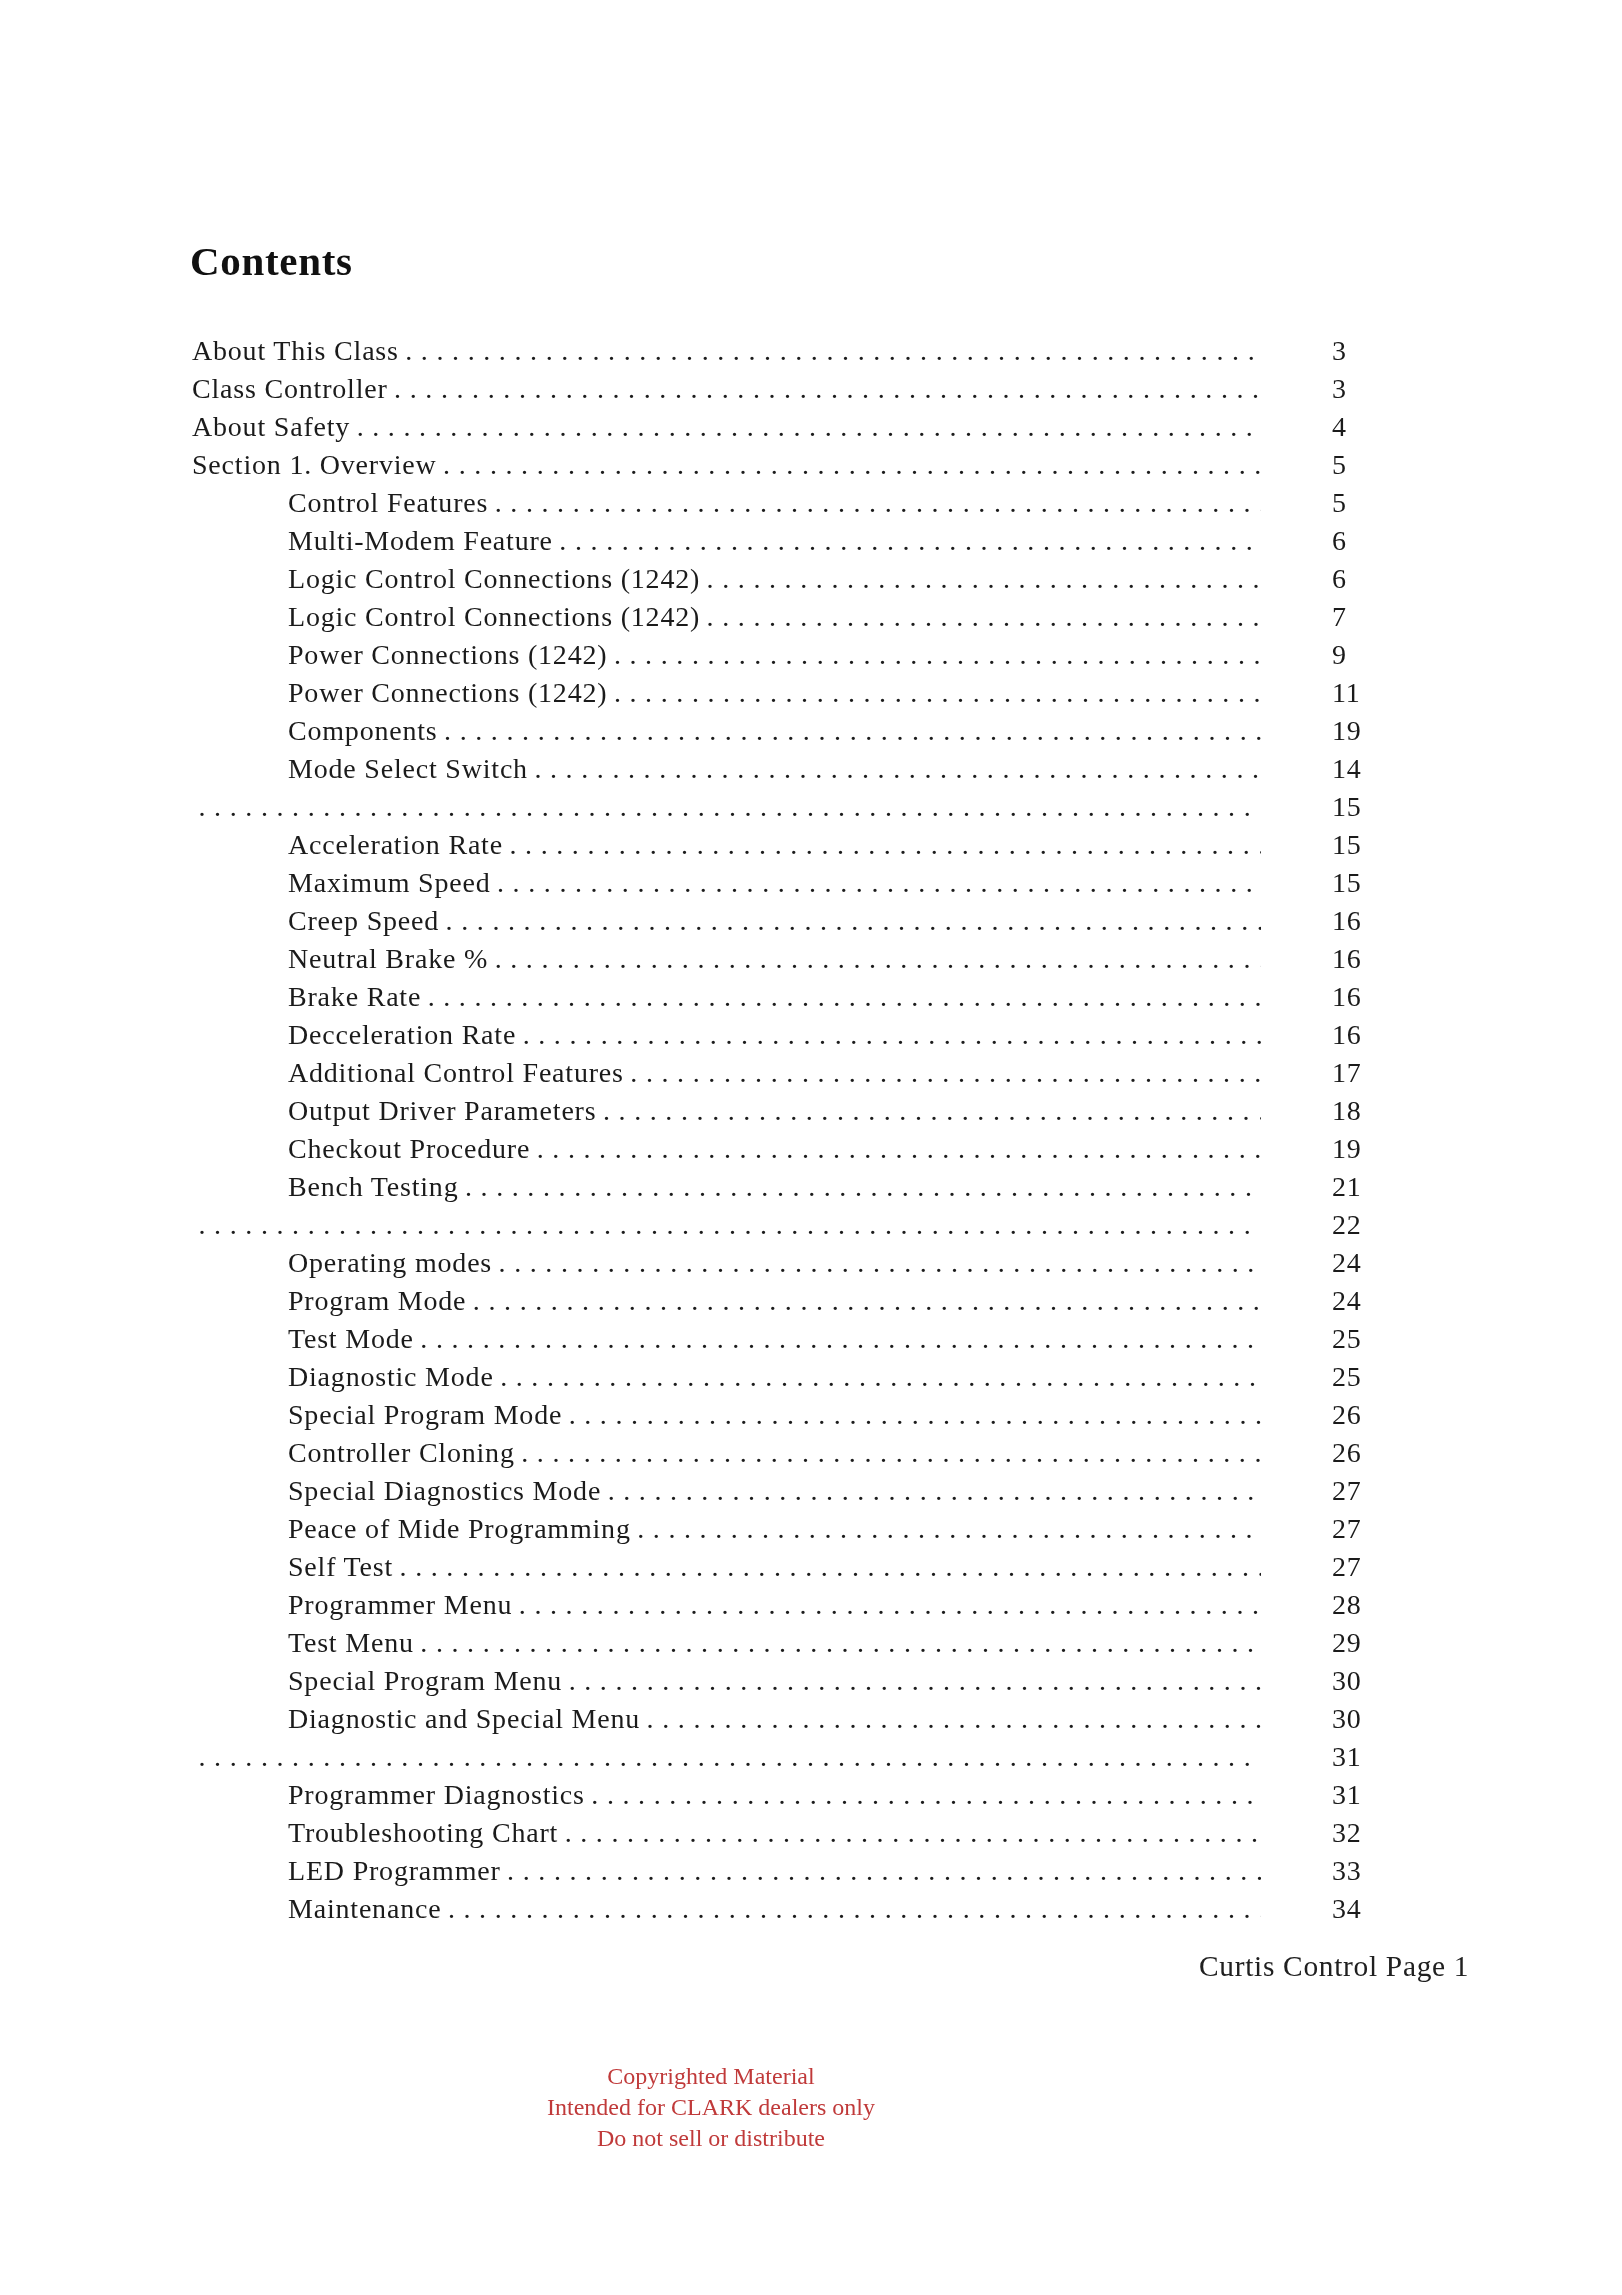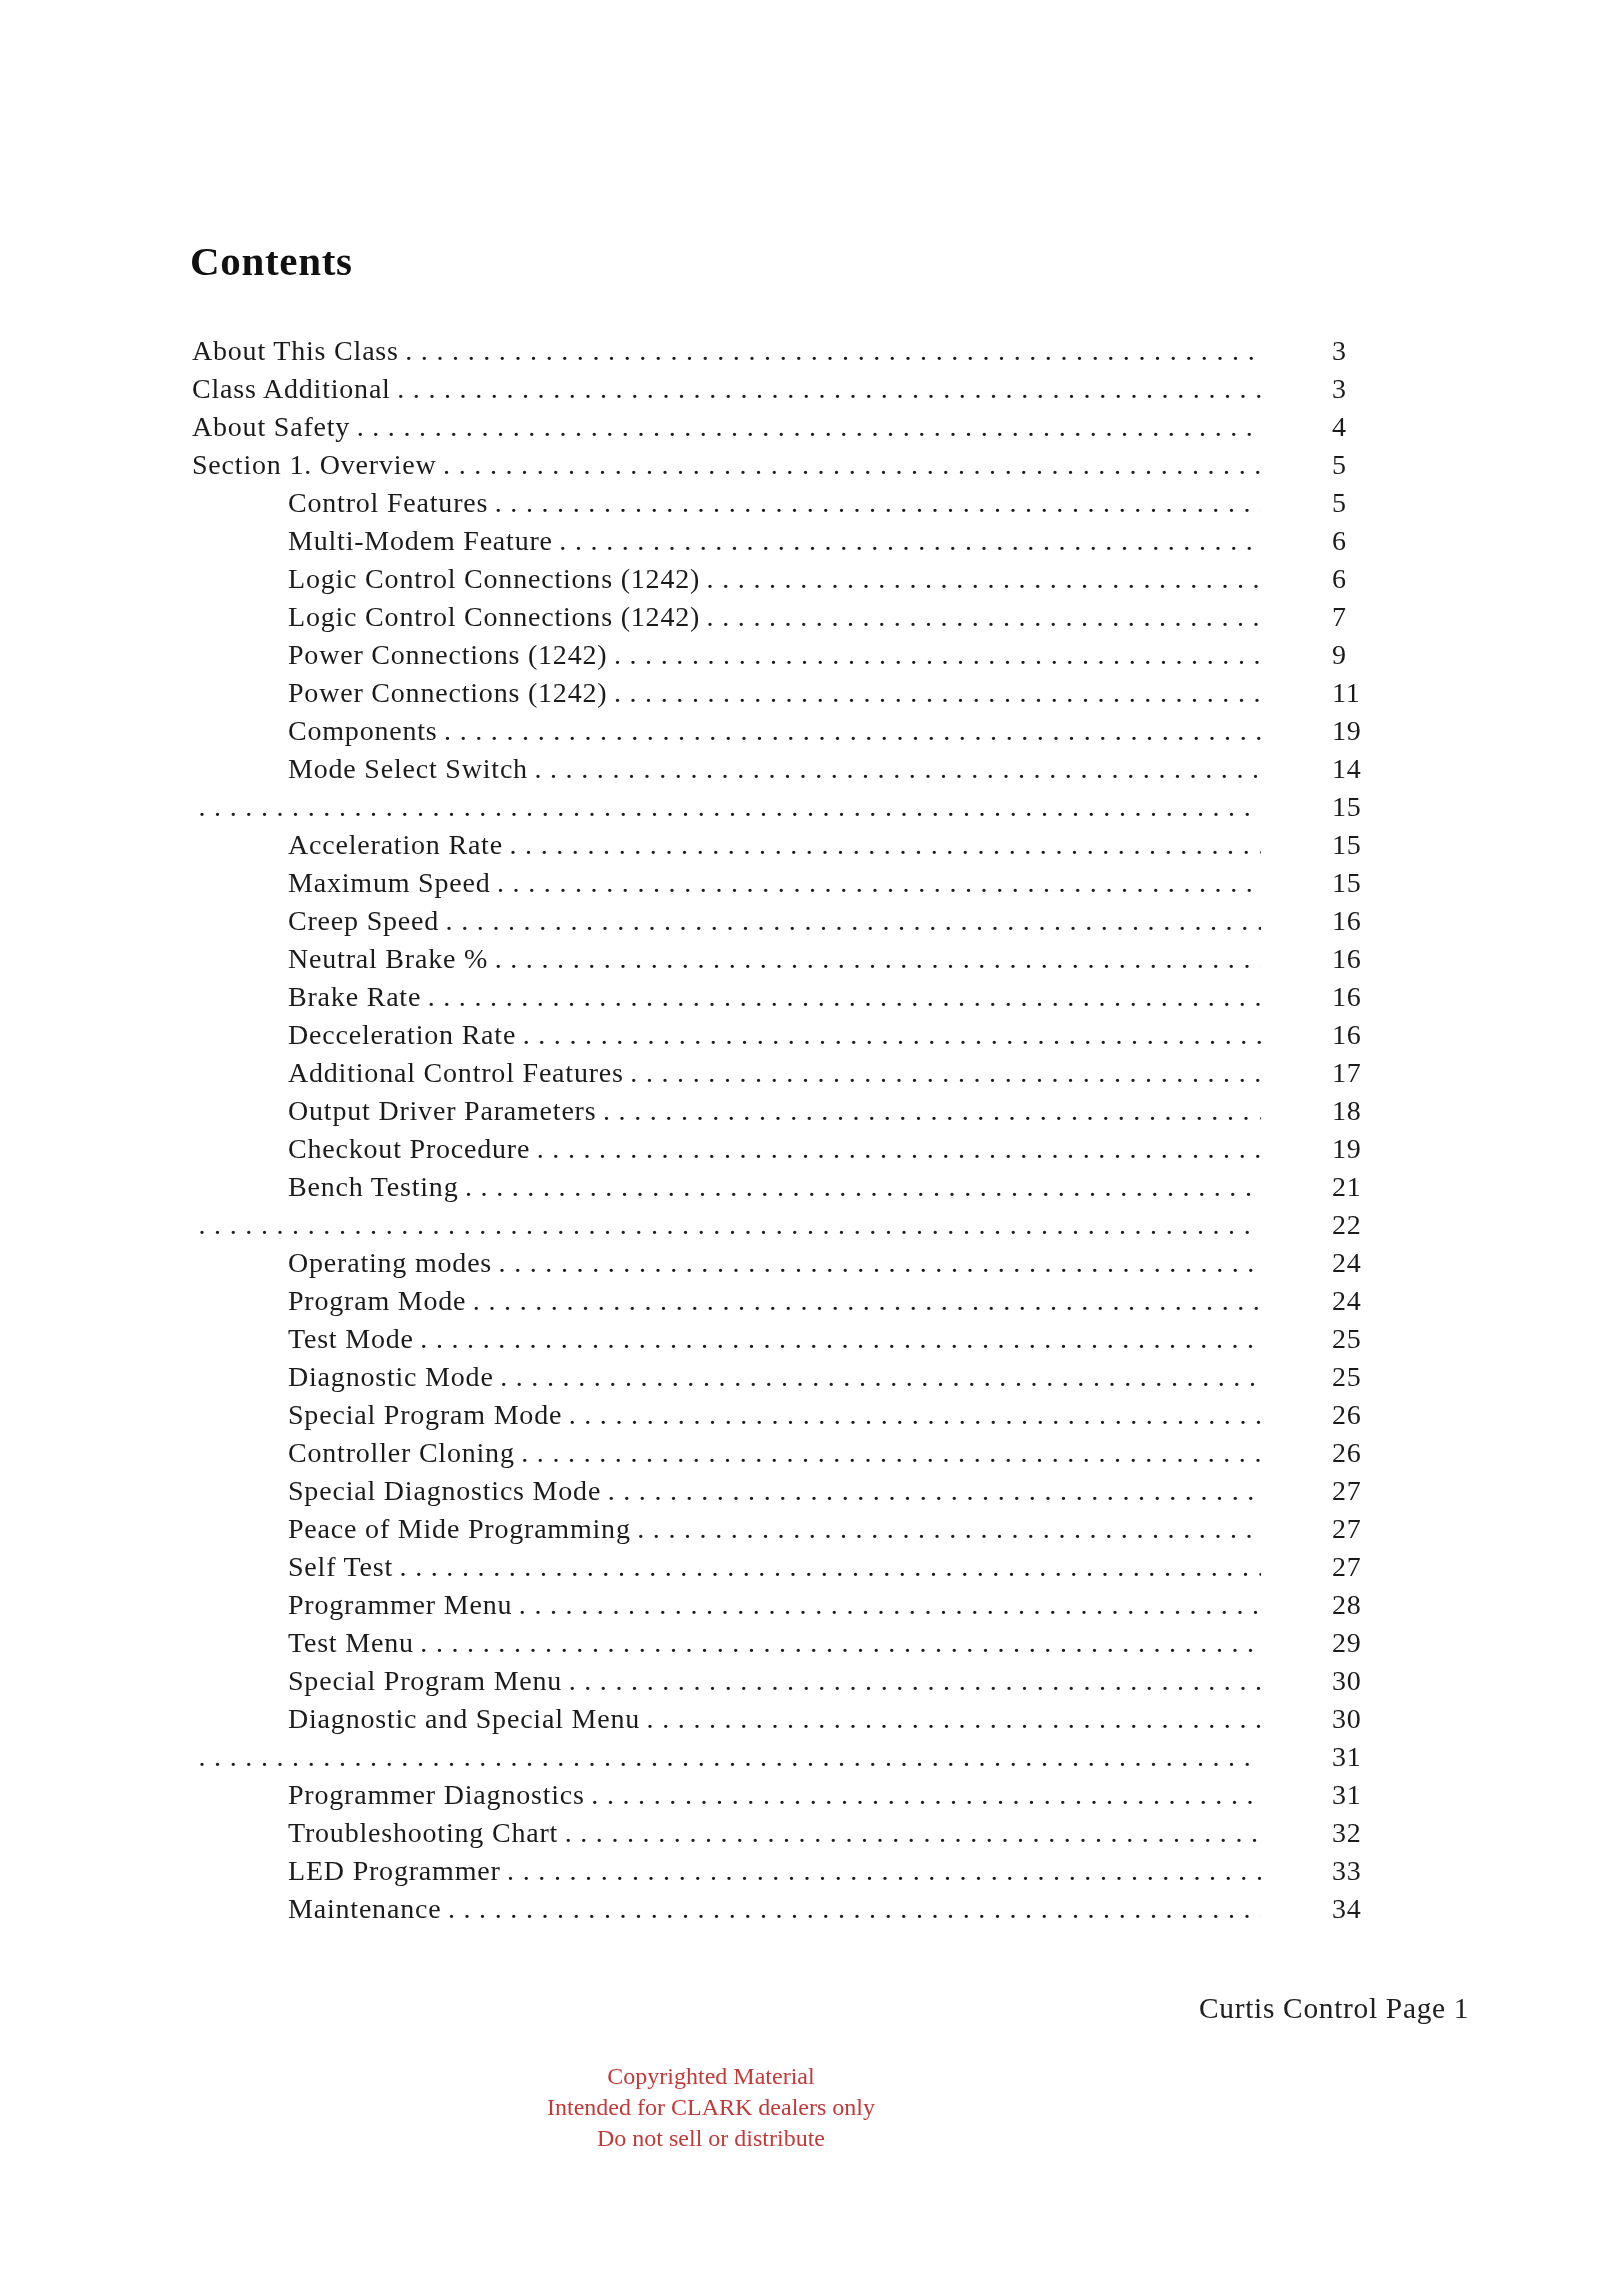--- a/index.html
+++ b/index.html
@@ -62,41 +62,41 @@
     left: 544px;
     top: 2061px;
     width: 334px;
     text-align: center;
     font-size: 24px;
     line-height: 31px;
   }
   .page-label {
     position: absolute;
     left: 1199px;
-    top: 1992px;
+    top: 1950px;
     font-size: 29.4px;
     letter-spacing: 0.7px;
     color: #202020;
   }
 </style>
 </head>
 <body style="background: rgb(255, 255, 255); color: rgb(27, 27, 27);">
 
 <main>
 
   <h1 class="page-title">Contents</h1>
 
   <nav class="toc" id="toc">
       <div class="toc-row">
         <span class="toc-label">About This Class</span>
         <span class="toc-dots"> . . . . . . . . . . . . . . . . . . . . . . . . . . . . . . . . . . . . . . . . . . . . . . . . . . . . . . . . . . . . . . . . . . . . . . . . . . . . . . . . . . . . . . . . . . . . . . . . . . . . . . . . . . . . . . . . . . . . . . . . . . . . . . . . . . . . . . . . . . . . . . . . . . . . . . . . . . . . . . . .</span>
         <span class="toc-num">3</span>
       </div>
       <div class="toc-row">
-        <span class="toc-label">Class Additional</span>
+        <span class="toc-label">Class Controller</span>
         <span class="toc-dots"> . . . . . . . . . . . . . . . . . . . . . . . . . . . . . . . . . . . . . . . . . . . . . . . . . . . . . . . . . . . . . . . . . . . . . . . . . . . . . . . . . . . . . . . . . . . . . . . . . . . . . . . . . . . . . . . . . . . . . . . . . . . . . . . . . . . . . . . . . . . . . . . . . . . . . . . . . . . . . . . .</span>
         <span class="toc-num">3</span>
       </div>
       <div class="toc-row">
         <span class="toc-label">About Safety</span>
         <span class="toc-dots"> . . . . . . . . . . . . . . . . . . . . . . . . . . . . . . . . . . . . . . . . . . . . . . . . . . . . . . . . . . . . . . . . . . . . . . . . . . . . . . . . . . . . . . . . . . . . . . . . . . . . . . . . . . . . . . . . . . . . . . . . . . . . . . . . . . . . . . . . . . . . . . . . . . . . . . . . . . . . . . . .</span>
         <span class="toc-num">4</span>
       </div>
       <div class="toc-row">
         <span class="toc-label">Section 1. Overview</span>

